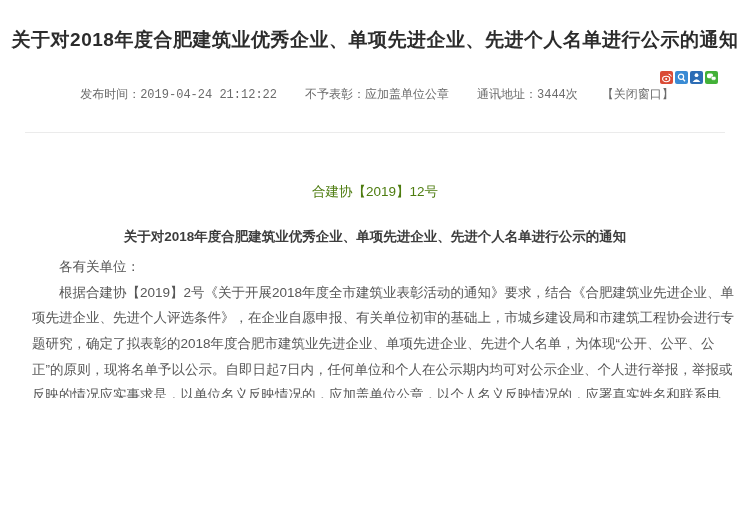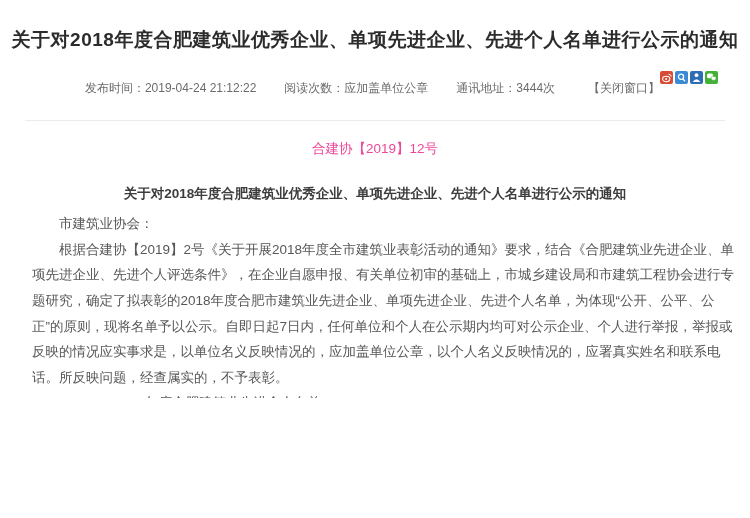--- a/index.html
+++ b/index.html
@@ -21,43 +21,43 @@
     color: #2c2c2c;
     letter-spacing: 0.5px;
   }
   .meta-row {
     margin-top: 17px;
     text-align: center;
     font-size: 12px;
     color: #6b6b6b;
     white-space: nowrap;
   }
-  .meta-item { display: inline-block; margin: 10px 14px; }
+  .meta-item { display: inline-block; margin: 16px 14px; font-family: Liberation Mono, monospace; }
   .meta-label { color: #6b6b6b; }
   .meta-value { color: #6b6b6b; }
-  .close-window { display: inline-block; margin: 0 19px; cursor: pointer; color: #6b6b6b; }
+  .close-window { display: inline-block; margin: 0 10px; cursor: pointer; color: #6b6b6b; }
   .share-bar {
     position: absolute;
     top: 71px;
     right: 32px;
     display: flex;
     gap: 2px;
   }
   .share-btn { width: 13px; height: 13px; cursor: pointer; display: block; }
   .divider {
     margin: 13px 25px 0 25px;
     border: none;
     border-top: 1px solid #ebebeb;
     height: 0;
   }
   .doc-number {
-    margin-top: 19px;
+    margin-top: 50px;
     text-align: center;
     font-size: 13.5px;
-    color: #ec4899;
+    color: #4d7c0f;
   }
   .doc-title {
     margin-top: 27px;
     text-align: center;
     font-size: 13.5px;
     font-weight: bold;
     color: #3d3d3d;
   }
   .content {
     margin-top: 8px;
@@ -71,21 +71,21 @@
   .attach-sub { padding-left: 4.6em; }
 </style>
 </head>
 <body>
 
 <div class="page">
 
   <h1 class="article-title">关于对2018年度合肥建筑业优秀企业、单项先进企业、先进个人名单进行公示的通知</h1>
 
   <div class="meta-row">
-    <span class="meta-item"><span class="meta-label">发布时间：</span><span class="meta-value">2019-04-24 21:12:22</span></span><span class="meta-item"><span class="meta-label">阅读次数：</span><span class="meta-value">应加盖单位公章</span></span><span class="meta-item"><span class="meta-label">通讯地址：</span><span class="meta-value">3444次</span></span><span class="close-window">【关闭窗口】</span>
+    <span class="meta-item"><span class="meta-label">发布时间：</span><span class="meta-value">2019-04-24 21:12:22</span></span><span class="meta-item"><span class="meta-label">不予表彰：</span><span class="meta-value">应加盖单位公章</span></span><span class="meta-item"><span class="meta-label">通讯地址：</span><span class="meta-value">3444次</span></span><span class="close-window">【关闭窗口】</span>
   </div>
 
   <div class="share-bar">
     <svg class="share-btn" viewBox="0 0 13 13">
       <rect x="0" y="0" width="13" height="13" rx="2" fill="#da4b36"></rect>
       <ellipse cx="6.2" cy="8" rx="3.6" ry="2.7" fill="none" stroke="#ffffff" stroke-width="1.1"></ellipse>
       <circle cx="6.2" cy="8" r="1" fill="#ffffff"></circle>
       <path d="M8.5,3.2 Q11,3.2 11.3,5.6" fill="none" stroke="#ffffff" stroke-width="1"></path>
     </svg>
     <svg class="share-btn" viewBox="0 0 13 13">
@@ -105,18 +105,18 @@
     </svg>
   </div>
 
   <hr class="divider">
 
   <div class="doc-number">合建协【2019】12号</div>
 
   <div class="doc-title">关于对2018年度合肥建筑业优秀企业、单项先进企业、先进个人名单进行公示的通知</div>
 
   <div class="content">
-    <p class="indent-2">市建筑业协会：</p>
+    <p class="indent-2">各有关单位：</p>
     <p class="indent-2">根据合建协【2019】2号《关于开展2018年度全市建筑业表彰活动的通知》要求，结合《合肥建筑业先进企业、单项先进企业、先进个人评选条件》，在企业自愿申报、有关单位初审的基础上，市城乡建设局和市建筑工程协会进行专题研究，确定了拟表彰的2018年度合肥市建筑业先进企业、单项先进企业、先进个人名单，为体现“公开、公平、公正”的原则，现将名单予以公示。自即日起7日内，任何单位和个人在公示期内均可对公示企业、个人进行举报，举报或反映的情况应实事求是，以单位名义反映情况的，应加盖单位公章，以个人名义反映情况的，应署真实姓名和联系电话。所反映问题，经查属实的，不予表彰。</p>
     <p class="attach-sub">3、2018年度合肥建筑业先进个人名单</p>
   </div>
 
 </div>
 
 </body></html>

